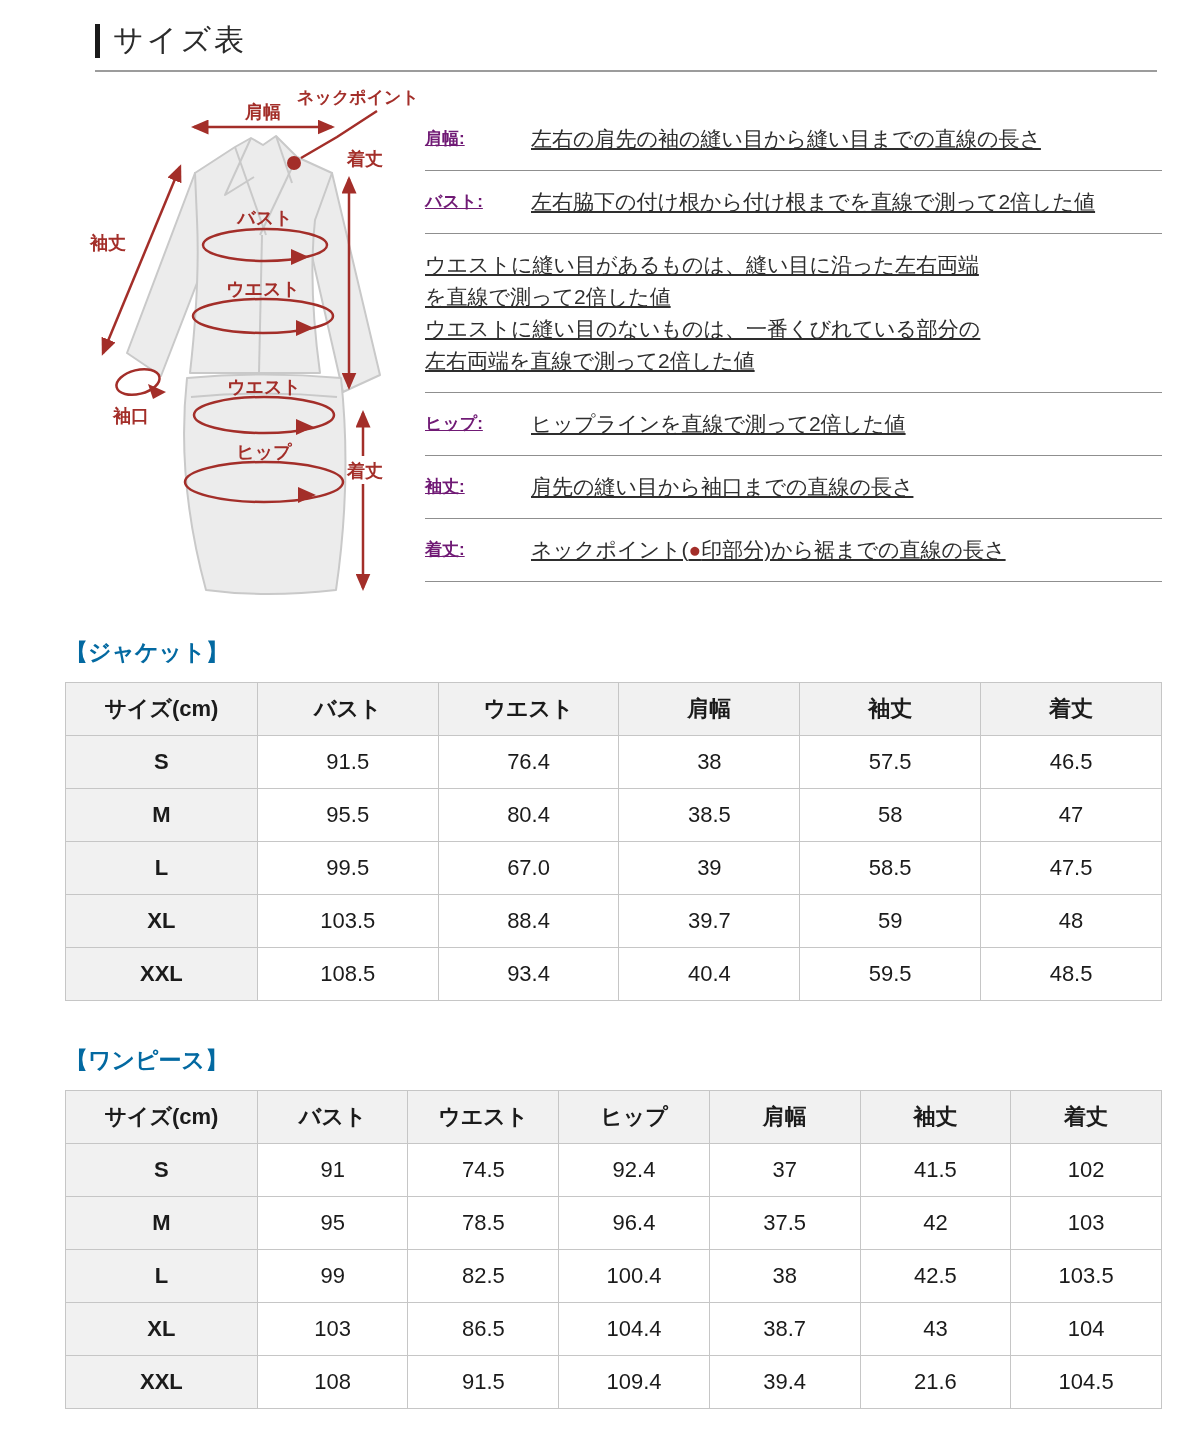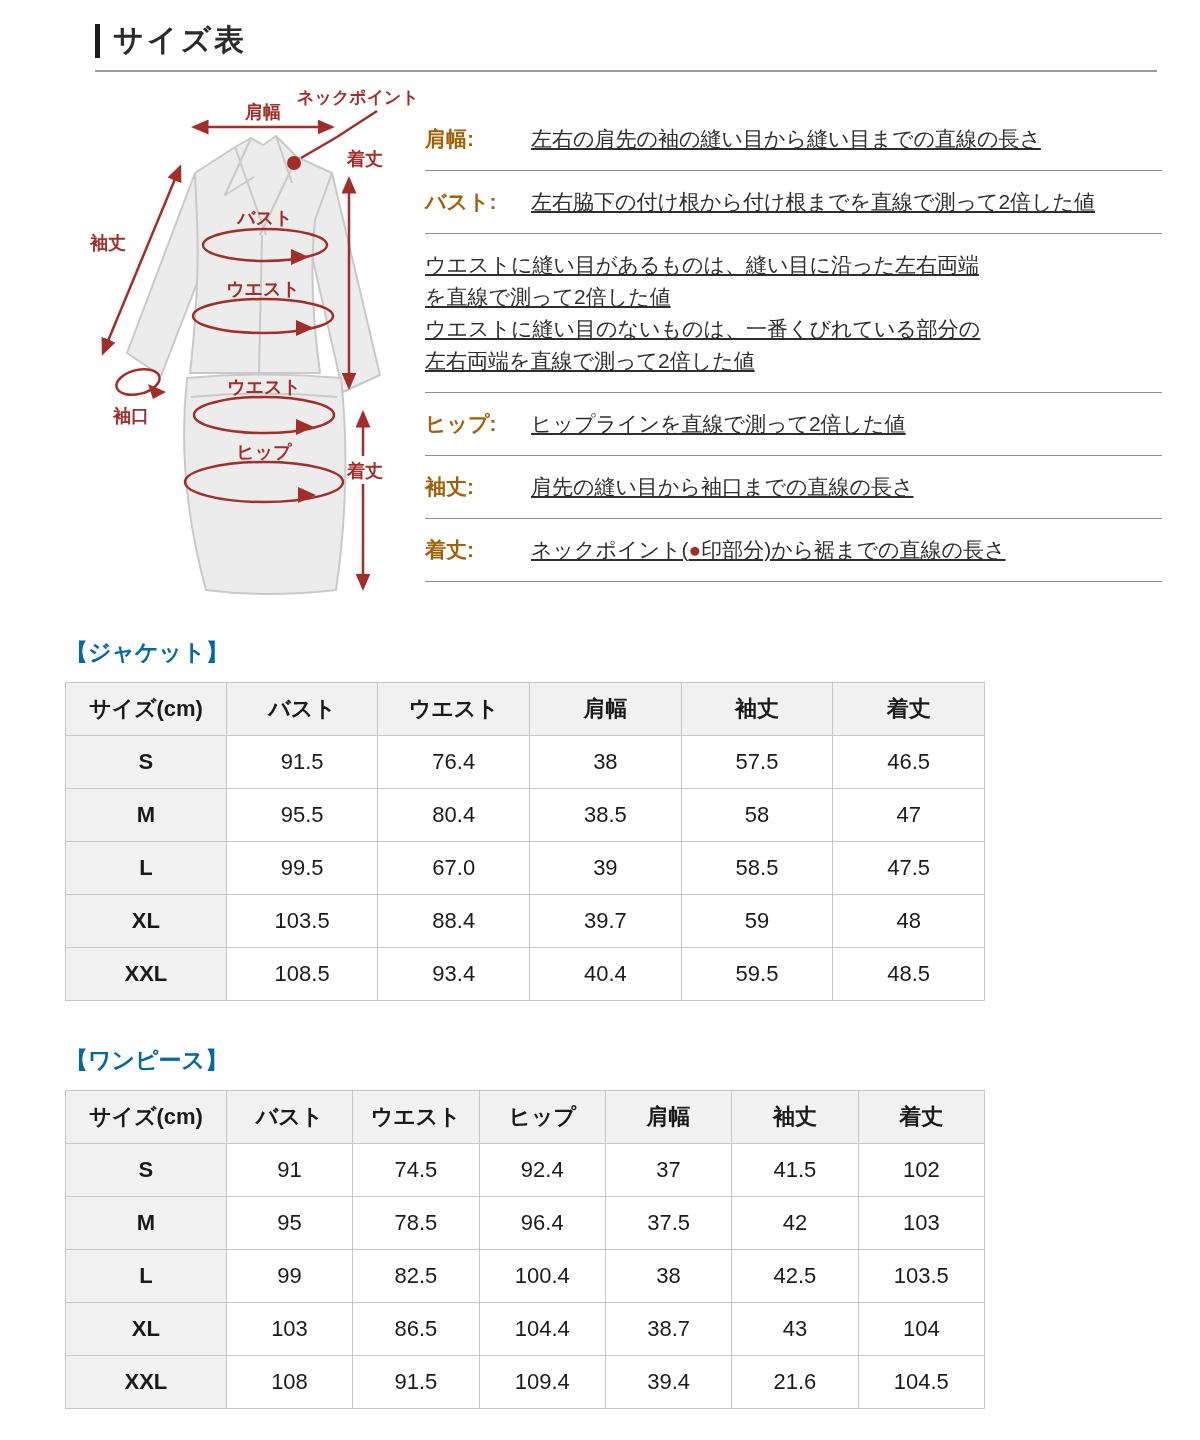--- a/index.html
+++ b/index.html
@@ -2,43 +2,43 @@
 <html><head>
 <meta charset="utf-8">
 <style>
   html,body{margin:0;padding:0;background:#fff;}
   body{font-family:"Liberation Sans","DejaVu Sans",sans-serif;color:#222;}
   .page{position:relative;width:1200px;height:1440px;background:#fff;overflow:hidden;}
 
   
   .title-row{position:absolute;left:95px;top:20px;display:flex;align-items:center;}
   .title-bar{width:5px;height:34px;background:#1a1a1a;margin-right:13px;}
-  .page-title{font-size:30px;font-weight:700;color:#2b2b2b;margin:0;letter-spacing:3px;}
+  .page-title{font-size:30px;font-weight:400;color:#2b2b2b;margin:0;letter-spacing:3px;}
   .title-hr{position:absolute;left:95px;top:70px;width:1062px;height:2px;background:#9c9c9c;}
 
   
   .diagram{position:absolute;left:75px;top:85px;width:370px;height:545px;}
   .garment{fill:#ececec;stroke:#c9c9c9;stroke-width:2;stroke-linejoin:round;}
   .gline{fill:none;stroke:#c9c9c9;stroke-width:2;stroke-linejoin:round;}
   .ann{fill:none;stroke:#a32e29;stroke-width:2.5;}
   .annfill{fill:#a32e29;stroke:none;}
   .annlabel{fill:#a32e29;font-size:18px;font-weight:bold;}
   .annlabel.small{font-size:17px;}
 
   
   .defs{position:absolute;left:425px;top:108px;width:737px;}
   .def-row{display:flex;padding:15px 0;border-bottom:1px solid #8f8f8f;}
-  .def-term{flex:none;width:106px;font-size:21px;font-weight:bold;line-height:32px;color:#a16207;}
+  .def-term{flex:none;width:106px;font-size:17px;font-weight:bold;line-height:32px;color:#701a75;text-decoration:underline;}
   .def-desc{font-size:21px;line-height:32px;color:#2e2e2e;white-space:pre-line;text-decoration:underline;}
   .red-dot{color:#a32e29;}
 
   
   .tbl-section{position:absolute;left:65px;width:1100px;}
   .tbl-heading{font-size:23px;font-weight:bold;color:#0369a1;margin:0;}
-  table{border-collapse:collapse;table-layout:fixed;width:920px;margin-top:14px;}
+  table{border-collapse:collapse;table-layout:fixed;width:1097px;margin-top:14px;}
   th,td{border:1px solid #c6c6c6;text-align:center;font-size:22px;color:#1b1b1b;padding:0;}
   thead th{background:#f1f1f1;font-weight:bold;height:52px;}
   td{height:52px;background:#fff;}
   td.size{background:#f1f1f1;font-weight:bold;}
   .jacket-sec{top:637px;}
   .onepiece-sec{top:1045px;}
 </style>
 </head>
 <body>
 

